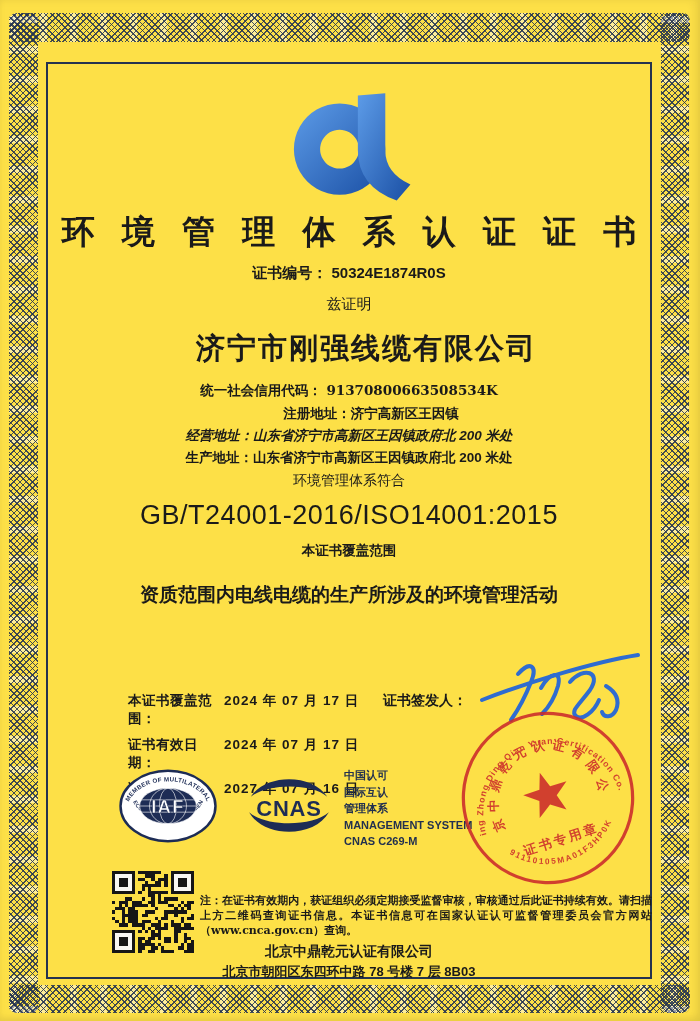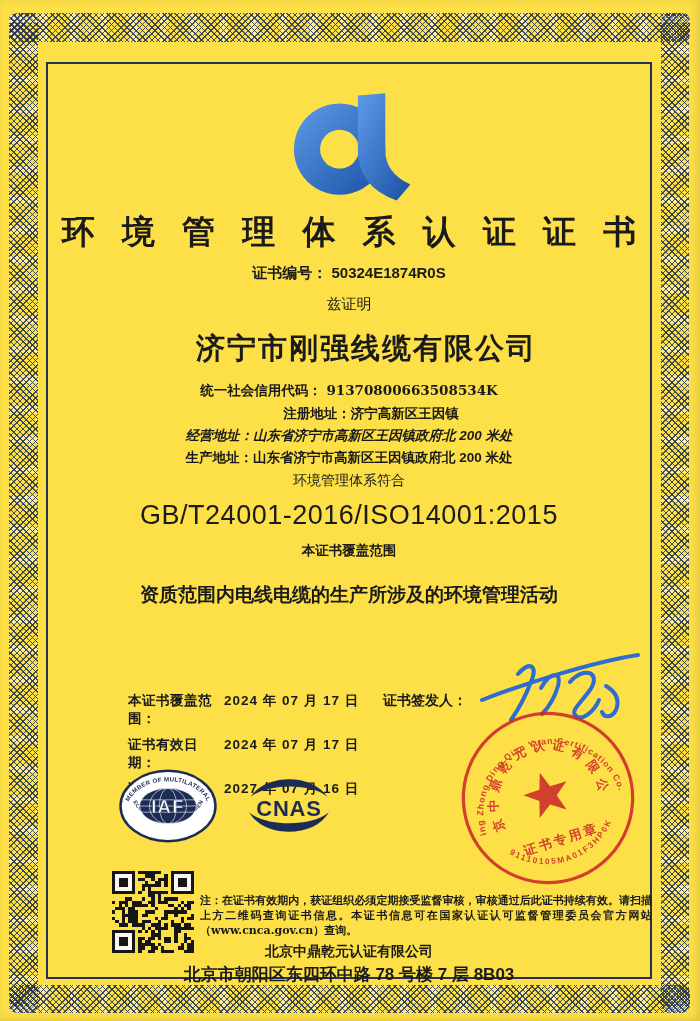--- a/index.html
+++ b/index.html
@@ -60,21 +60,21 @@
   .cnas{position:absolute;left:244px;top:770px;width:90px;height:70px;}
   .cnas-text{position:absolute;left:344px;top:767px;font-size:11px;font-weight:bold;color:#22304f;line-height:16.5px;text-align:left;}
   .seal{position:absolute;left:456px;top:706px;width:184px;height:184px;opacity:.88;}
   .seal text{fill:var(--seal-red,#cc2b2b);}
   .seal .ring{stroke:var(--seal-red,#cc2b2b);fill:none;}
   .seal .star{fill:var(--seal-red,#cc2b2b);}
   .qr{position:absolute;left:112px;top:871px;width:82px;height:82px;}
   .note{position:absolute;left:200px;top:893px;width:452px;font-size:11px;font-weight:bold;
         font-family:"DejaVu Serif","Liberation Serif",serif;line-height:15px;text-align:justify;}
   .footer-co{top:943px;font-size:14px;font-weight:bold;}
-  .footer-addr{top:963px;font-size:17px;font-weight:bold;}
+  .footer-addr{top:963px;font-size:13px;font-weight:bold;}
   .navyfill{fill:var(--navy,#1d2c55);}
   .navytext{fill:var(--navy,#1d2c55);}
 </style>
 </head>
 <body>
 
 <div class="cert">
 
   <div class="band band-top"></div>
   <div class="band band-bottom"></div>
@@ -170,20 +170,27 @@
     <line x1="36" y1="70" x2="124" y2="70" stroke="#ffffff" stroke-width="1"></line>
     <text x="80" y="71" text-anchor="middle" font-size="30" font-weight="bold" fill="#ffffff" stroke="var(--navy,#1d2c55)" stroke-width="1" letter-spacing="2">IAF</text>
   </svg>
 
   <svg class="cnas" viewBox="0 0 110 86">
     <path class="navyfill" d="M8,33 C26,4 84,4 102,33 C84,16 28,16 8,33 Z"></path>
     <path class="navyfill" d="M6,52 C24,84 86,84 104,52 C84,70 26,70 6,52 Z"></path>
     <text x="55" y="57" text-anchor="middle" font-size="27" font-weight="bold" class="navytext" letter-spacing="1">CNAS</text>
   </svg>
 
+  <div class="cnas-text">
+    <div>中国认可</div>
+    <div>国际互认</div>
+    <div>管理体系</div>
+    <div>MANAGEMENT SYSTEM</div>
+    <div>CNAS   C269-M</div>
+  </div>
 
   <svg class="seal" viewBox="0 0 200 200">
     <defs>
       <path id="sealEn" d="M 24,118 A 76,76 0 1 1 176,118"></path>
       <path id="sealCn" d="M 48,124 A 56,56 0 1 1 152,124"></path>
       <path id="sealCode" d="M 26,116 A 77,77 0 0 0 174,116"></path>
     </defs>
     <g transform="rotate(-18 100 100)">
       <circle cx="100" cy="100" r="92" class="ring" stroke-width="3.5"></circle>
       <text font-size="9.5" font-weight="bold" letter-spacing="1">

